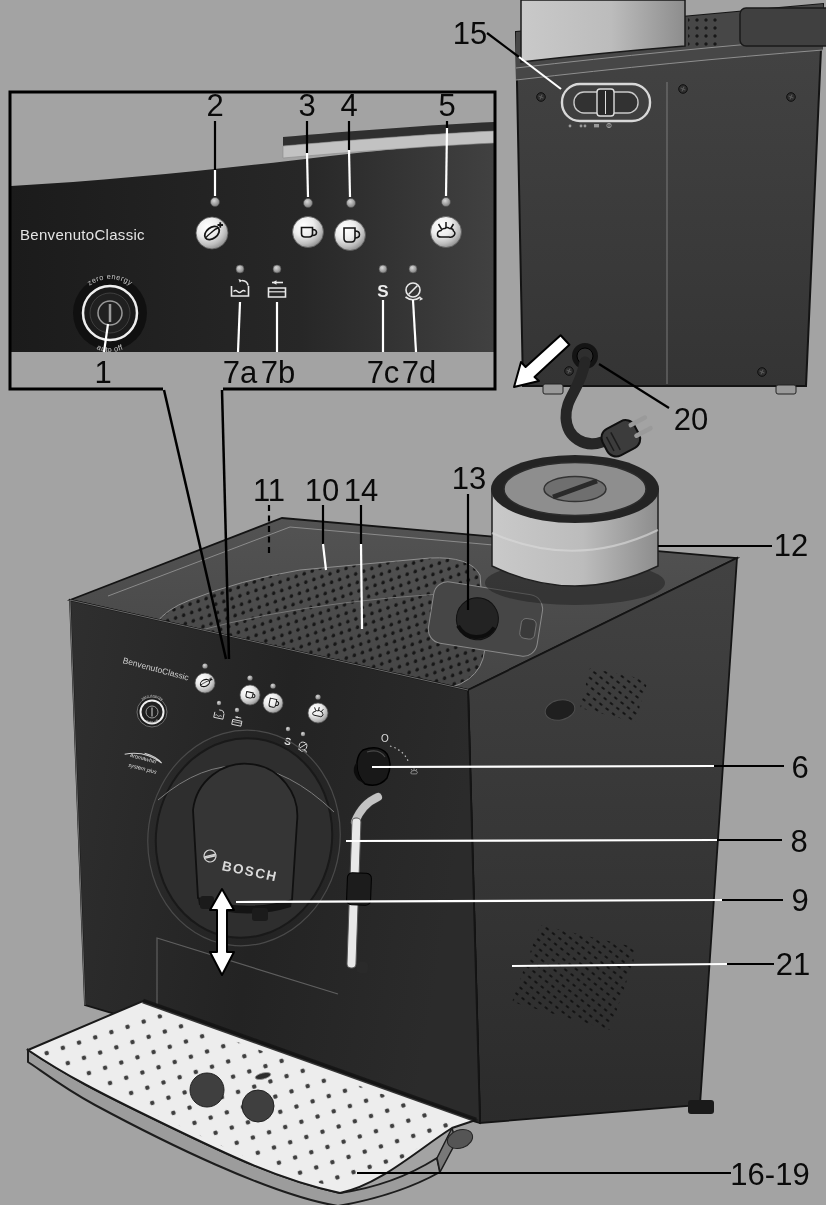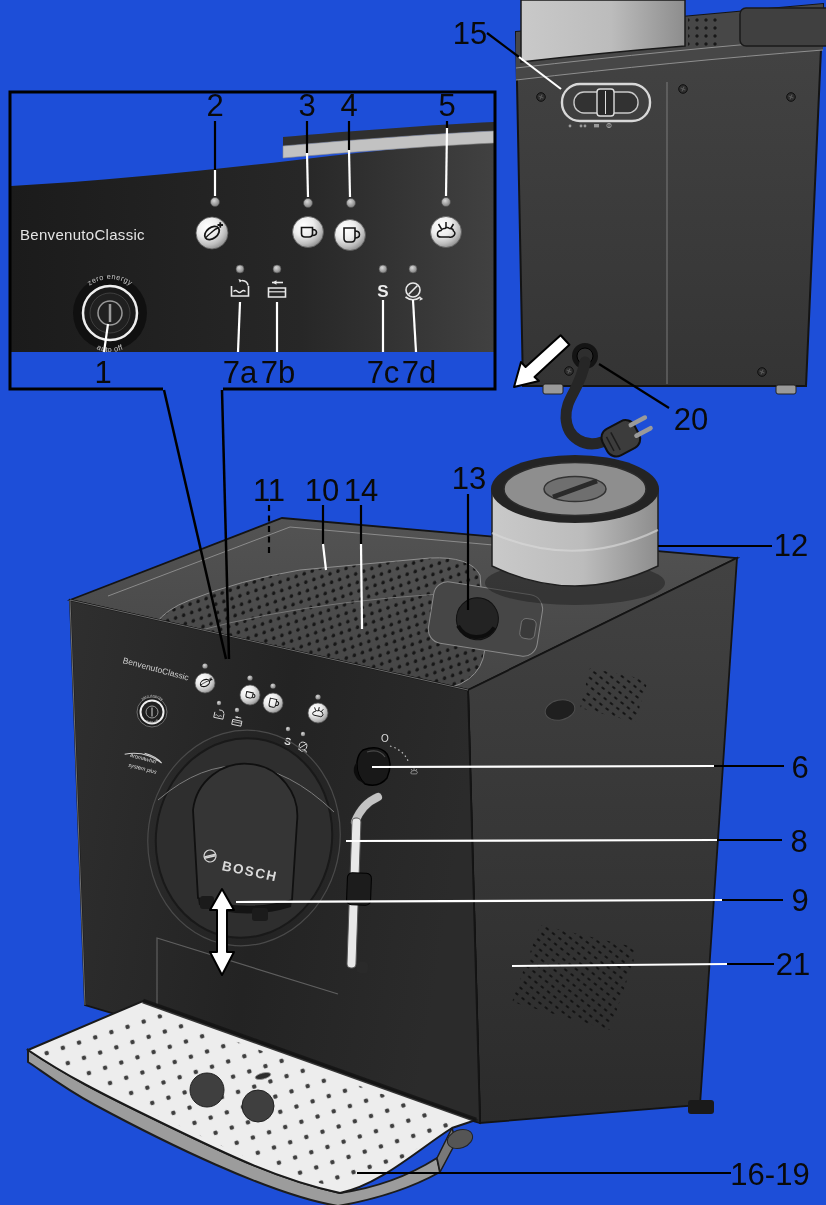--- a/index.html
+++ b/index.html
@@ -1,16 +1,16 @@
 <!DOCTYPE html>
 <html><head>
 <meta charset="utf-8">
 <style>
   html,body{margin:0;padding:0;background:#fff;}
-  #stage{position:relative;width:826px;height:1205px;background:#1d4ed8;overflow:hidden;}
+  #stage{position:relative;width:826px;height:1205px;background:#a3a3a3;overflow:hidden;}
   svg{position:absolute;left:0;top:0;}
   .co{font-family:"Liberation Sans",sans-serif;font-size:31px;fill:#0a0a0a;}
   .brand{font-family:"Liberation Sans",sans-serif;font-size:15px;fill:#e4e4e4;letter-spacing:.3px;}
   .brand2{font-family:"Liberation Sans",sans-serif;font-size:8.5px;fill:#cfcfcf;}
   .sled{font-family:"Liberation Sans",sans-serif;font-size:17px;font-weight:bold;fill:#ececec;}
   .sled2{font-family:"Liberation Sans",sans-serif;font-size:10px;font-weight:bold;fill:#e0e0e0;}
   .bosch{font-family:"Liberation Sans",sans-serif;font-size:13.5px;font-weight:bold;fill:#dadada;letter-spacing:1.6px;}
   .arcT{font-family:"Liberation Sans",sans-serif;font-size:7.5px;fill:#c9c9c9;letter-spacing:.4px;}
   .arcTm{font-family:"Liberation Sans",sans-serif;font-size:4px;fill:#bdbdbd;}
   .aroma{font-family:"Liberation Sans",sans-serif;font-size:5.5px;font-style:italic;fill:#dcdcdc;}

